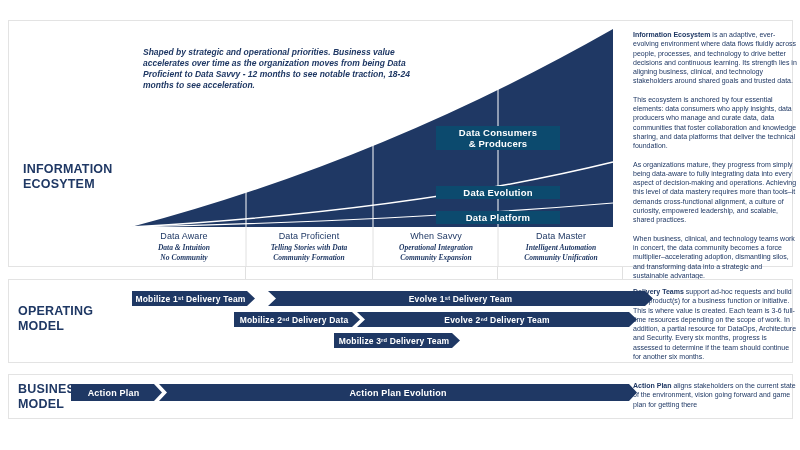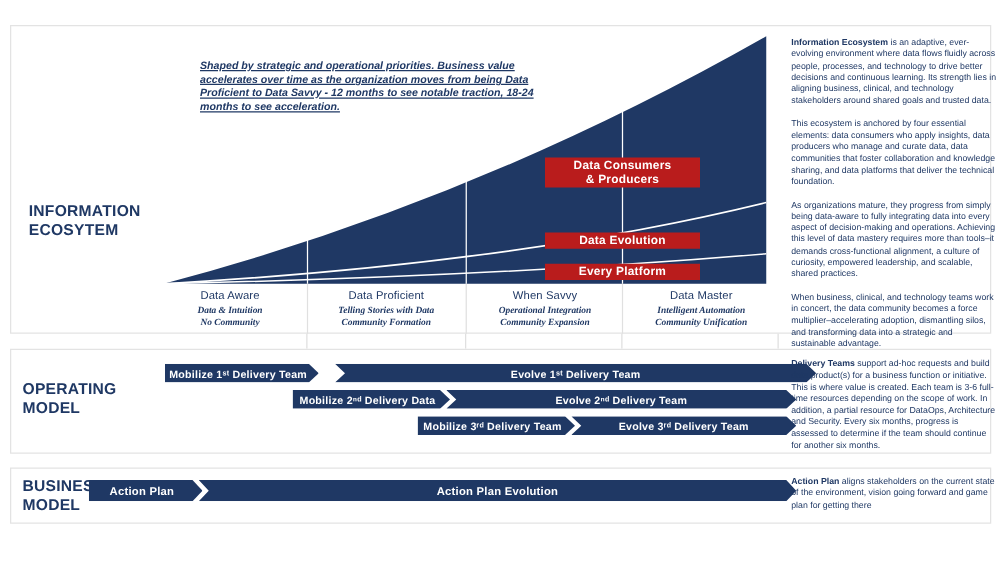--- a/index.html
+++ b/index.html
@@ -14,29 +14,29 @@
 
   .section-title {
     position:absolute; font-weight:bold; color:#1f3864;
     font-size:12.5px; line-height:15px; letter-spacing:0.2px;
   }
   #eco-title { left:14px; top:105px; width:100px;margin-top:36px; }
   #op-title  { left:9px;  top:24px;  width:90px; }
   #bm-title  { left:9px;  top:7px;   width:90px; }
 
   #eco-intro {
-    position:absolute; left:151px; top:26px; width:272px;
-    font-size:8.5px; line-height:11px; font-weight:bold; font-style:italic; color:#1f3864;text-decoration:underline;
+    position:absolute; left:134px; top:26px; width:272px;
+    font-size:8.5px; line-height:11px; font-weight:bold; font-style:italic; color:#1f3864;
   }
 
   #wedge-svg { position:absolute; left:0; top:0; }
 
   .layer-label {
     position:absolute; width:124px; text-align:center; color:#ffffff;
-    background:#b91c1c; font-weight:bold; font-size:9.5px; line-height:11px;
+    background:#0c4a6e; font-weight:bold; font-size:9.5px; line-height:11px;
     letter-spacing:0.2px; padding:1px 0;
   }
   #layer-consumers { left:427px; top:105px; }
   #layer-community { left:427px; top:165px; }
   #layer-platform  { left:427px; top:190px; }
 
   .stage { position:absolute; width:130px; text-align:center; top:210px; }
   .stage .stage-name { font-size:9px; font-weight:normal; color:#1f3864; margin-bottom:2px; letter-spacing:0.1px; }
   .stage .stage-sub {
     font-family:"Liberation Serif", serif; font-style:italic; font-weight:bold;
@@ -98,21 +98,21 @@
     </svg>
 
     <div class="layer-label" id="layer-consumers">
       <div>Data Consumers</div>
       <div>&amp; Producers</div>
     </div>
     <div class="layer-label" id="layer-community">
       <div>Data Evolution</div>
     </div>
     <div class="layer-label" id="layer-platform">
-      <div>Every Platform</div>
+      <div>Data Platform</div>
     </div>
 
     <div class="stage" id="stage-1">
       <div class="stage-name">Data Aware</div>
       <div class="stage-sub">Data &amp; Intuition</div>
       <div class="stage-sub">No Community</div>
     </div>
     <div class="stage" id="stage-2">
       <div class="stage-name">Data Proficient</div>
       <div class="stage-sub">Telling Stories with Data</div>
@@ -153,23 +153,20 @@
     </div>
     <div class="arrow arrow-point" id="mob-2">
       <span>Mobilize 2ⁿᵈ Delivery Data</span>
     </div>
     <div class="arrow arrow-notch" id="evo-2">
       <span>Evolve 2ⁿᵈ Delivery Team</span>
     </div>
     <div class="arrow arrow-point" id="mob-3">
       <span>Mobilize 3ʳᵈ Delivery Team</span>
     </div>
-    <div class="arrow arrow-notch" id="evo-3">
-      <span>Evolve 3ʳᵈ Delivery Team</span>
-    </div>
 
     <div class="desc" id="op-desc">
       <p><b>Delivery Teams</b><span> support ad-hoc requests and build data product(s) for a business function or initiative. This is where value is created. Each team is 3-6 full-time resources depending on the scope of work. In addition, a partial resource for DataOps, Architecture and Security. Every six months, progress is assessed to determine if the team should continue for another six months.</span></p>
     </div>
   </div>
 
   <div class="card" id="card-business">
     <div class="section-title" id="bm-title">BUSINESS MODEL</div>
 
     <div class="arrow arrow-point" id="arrow-plan">

